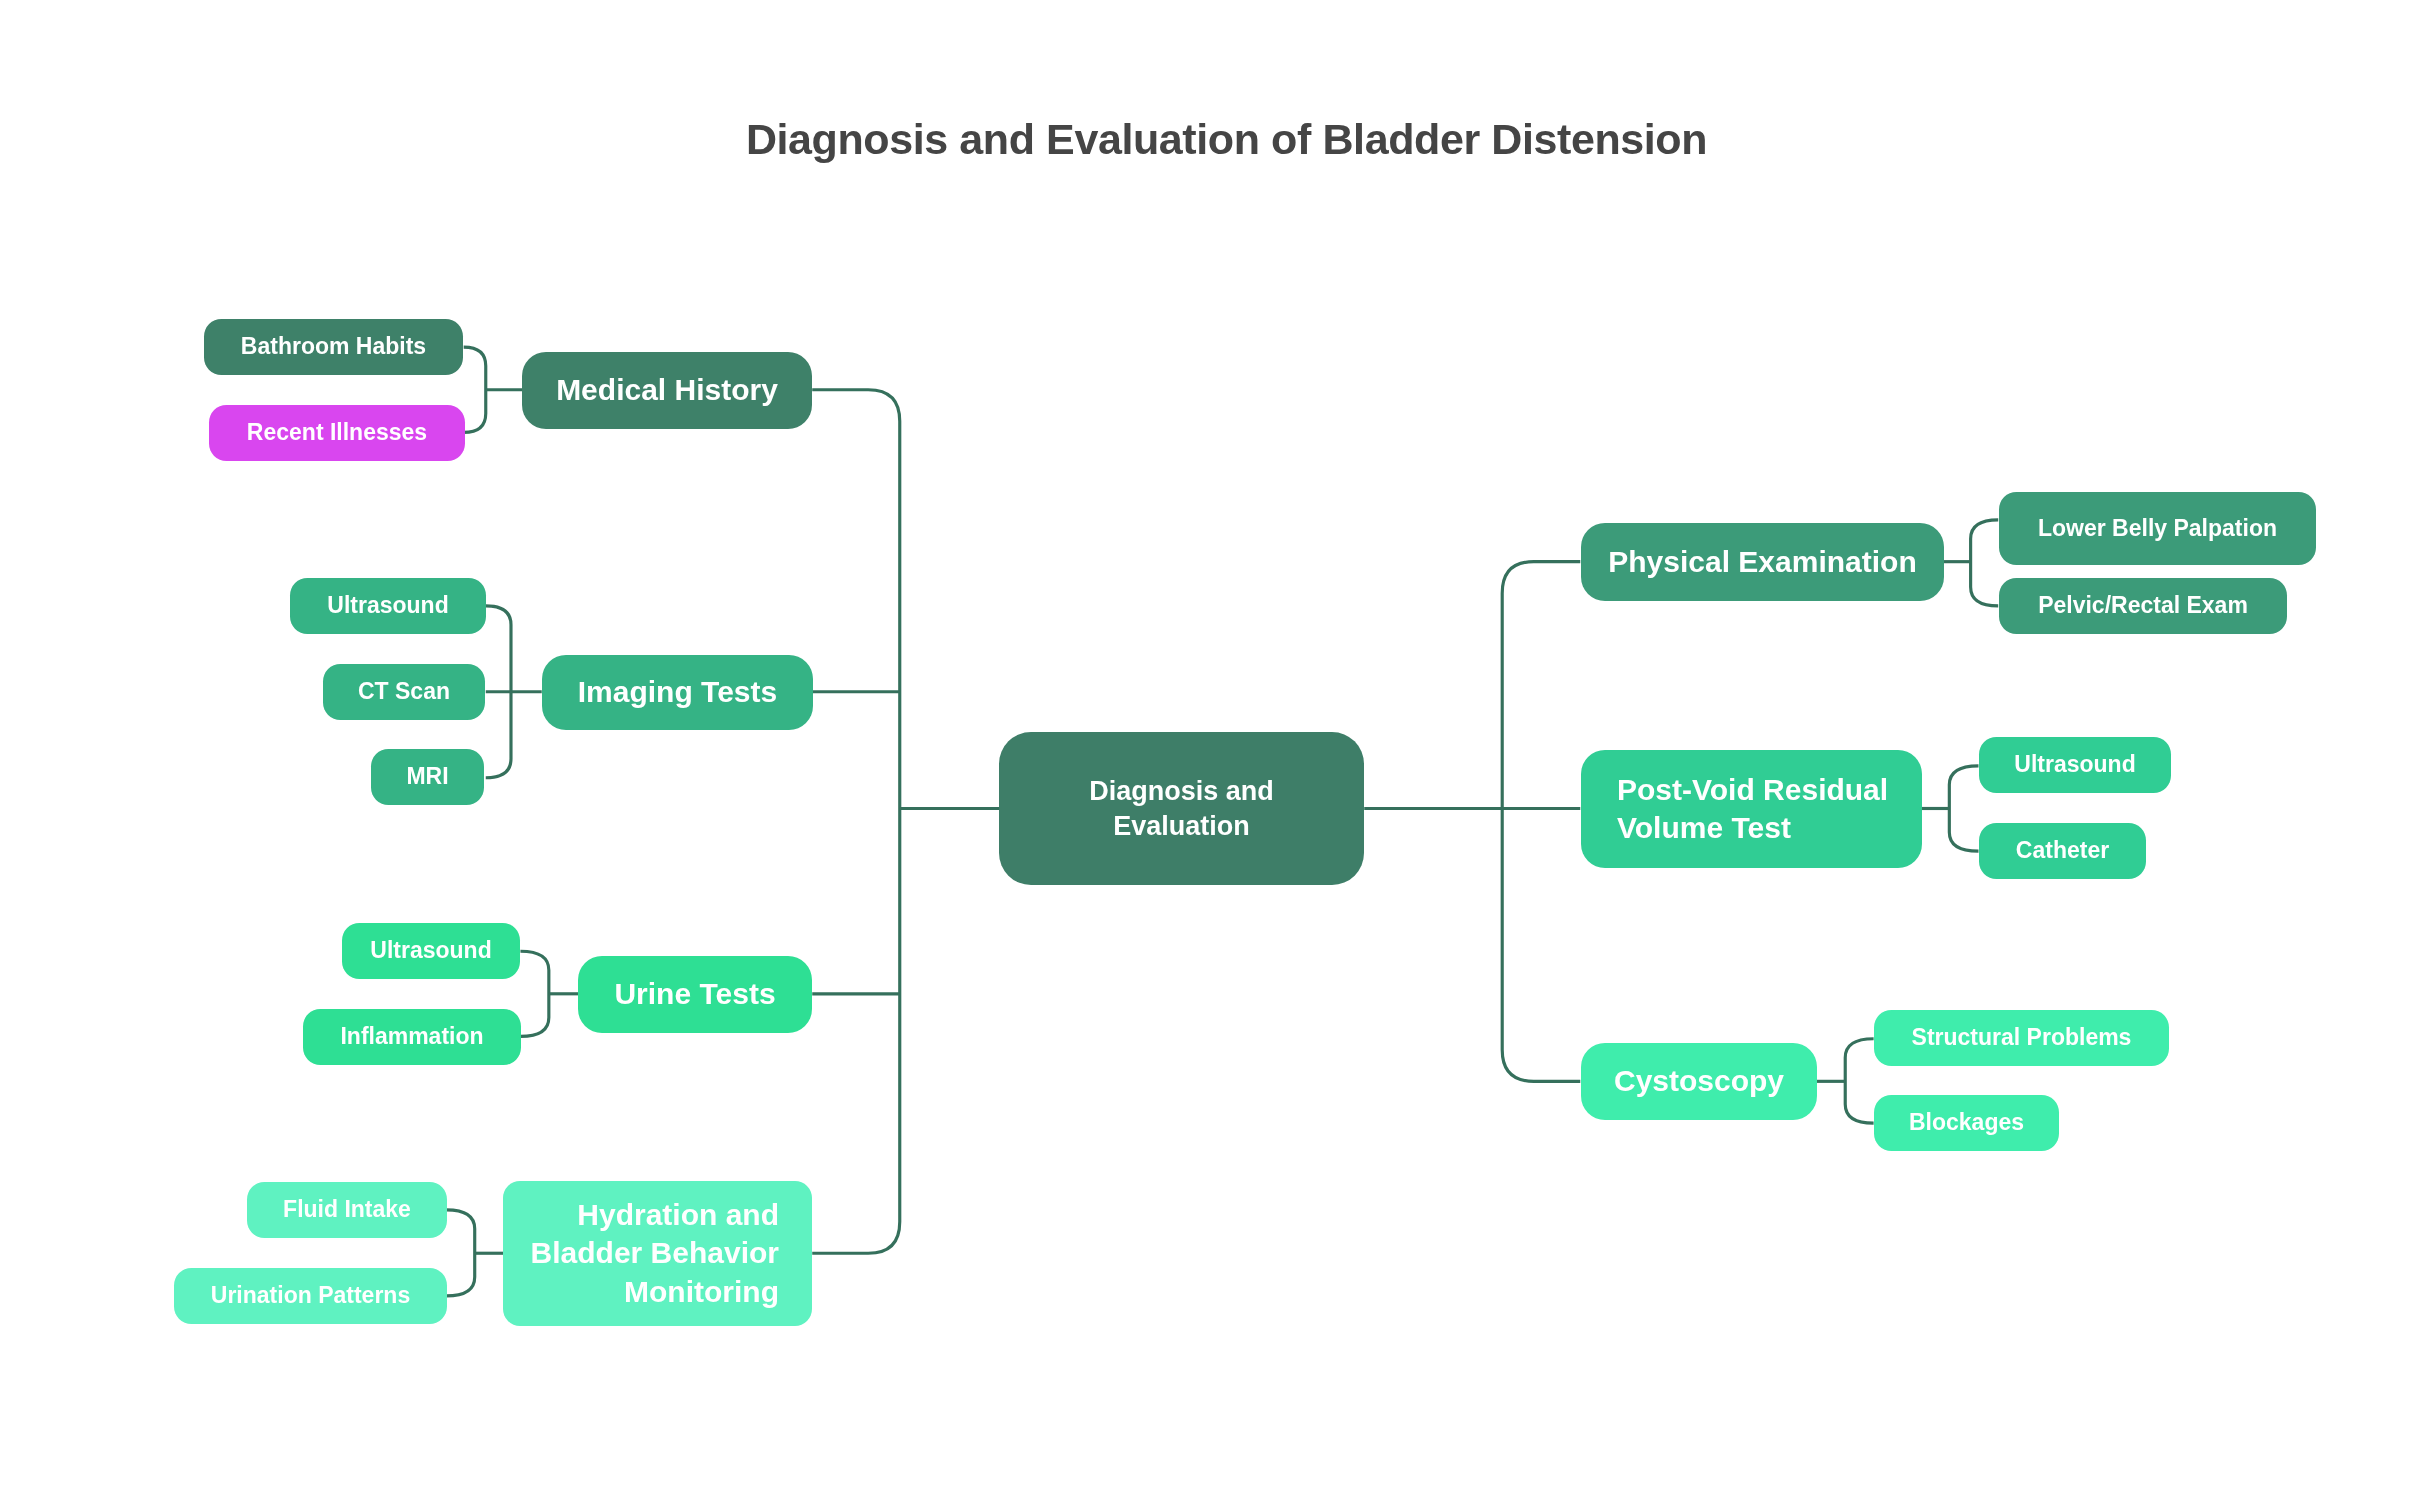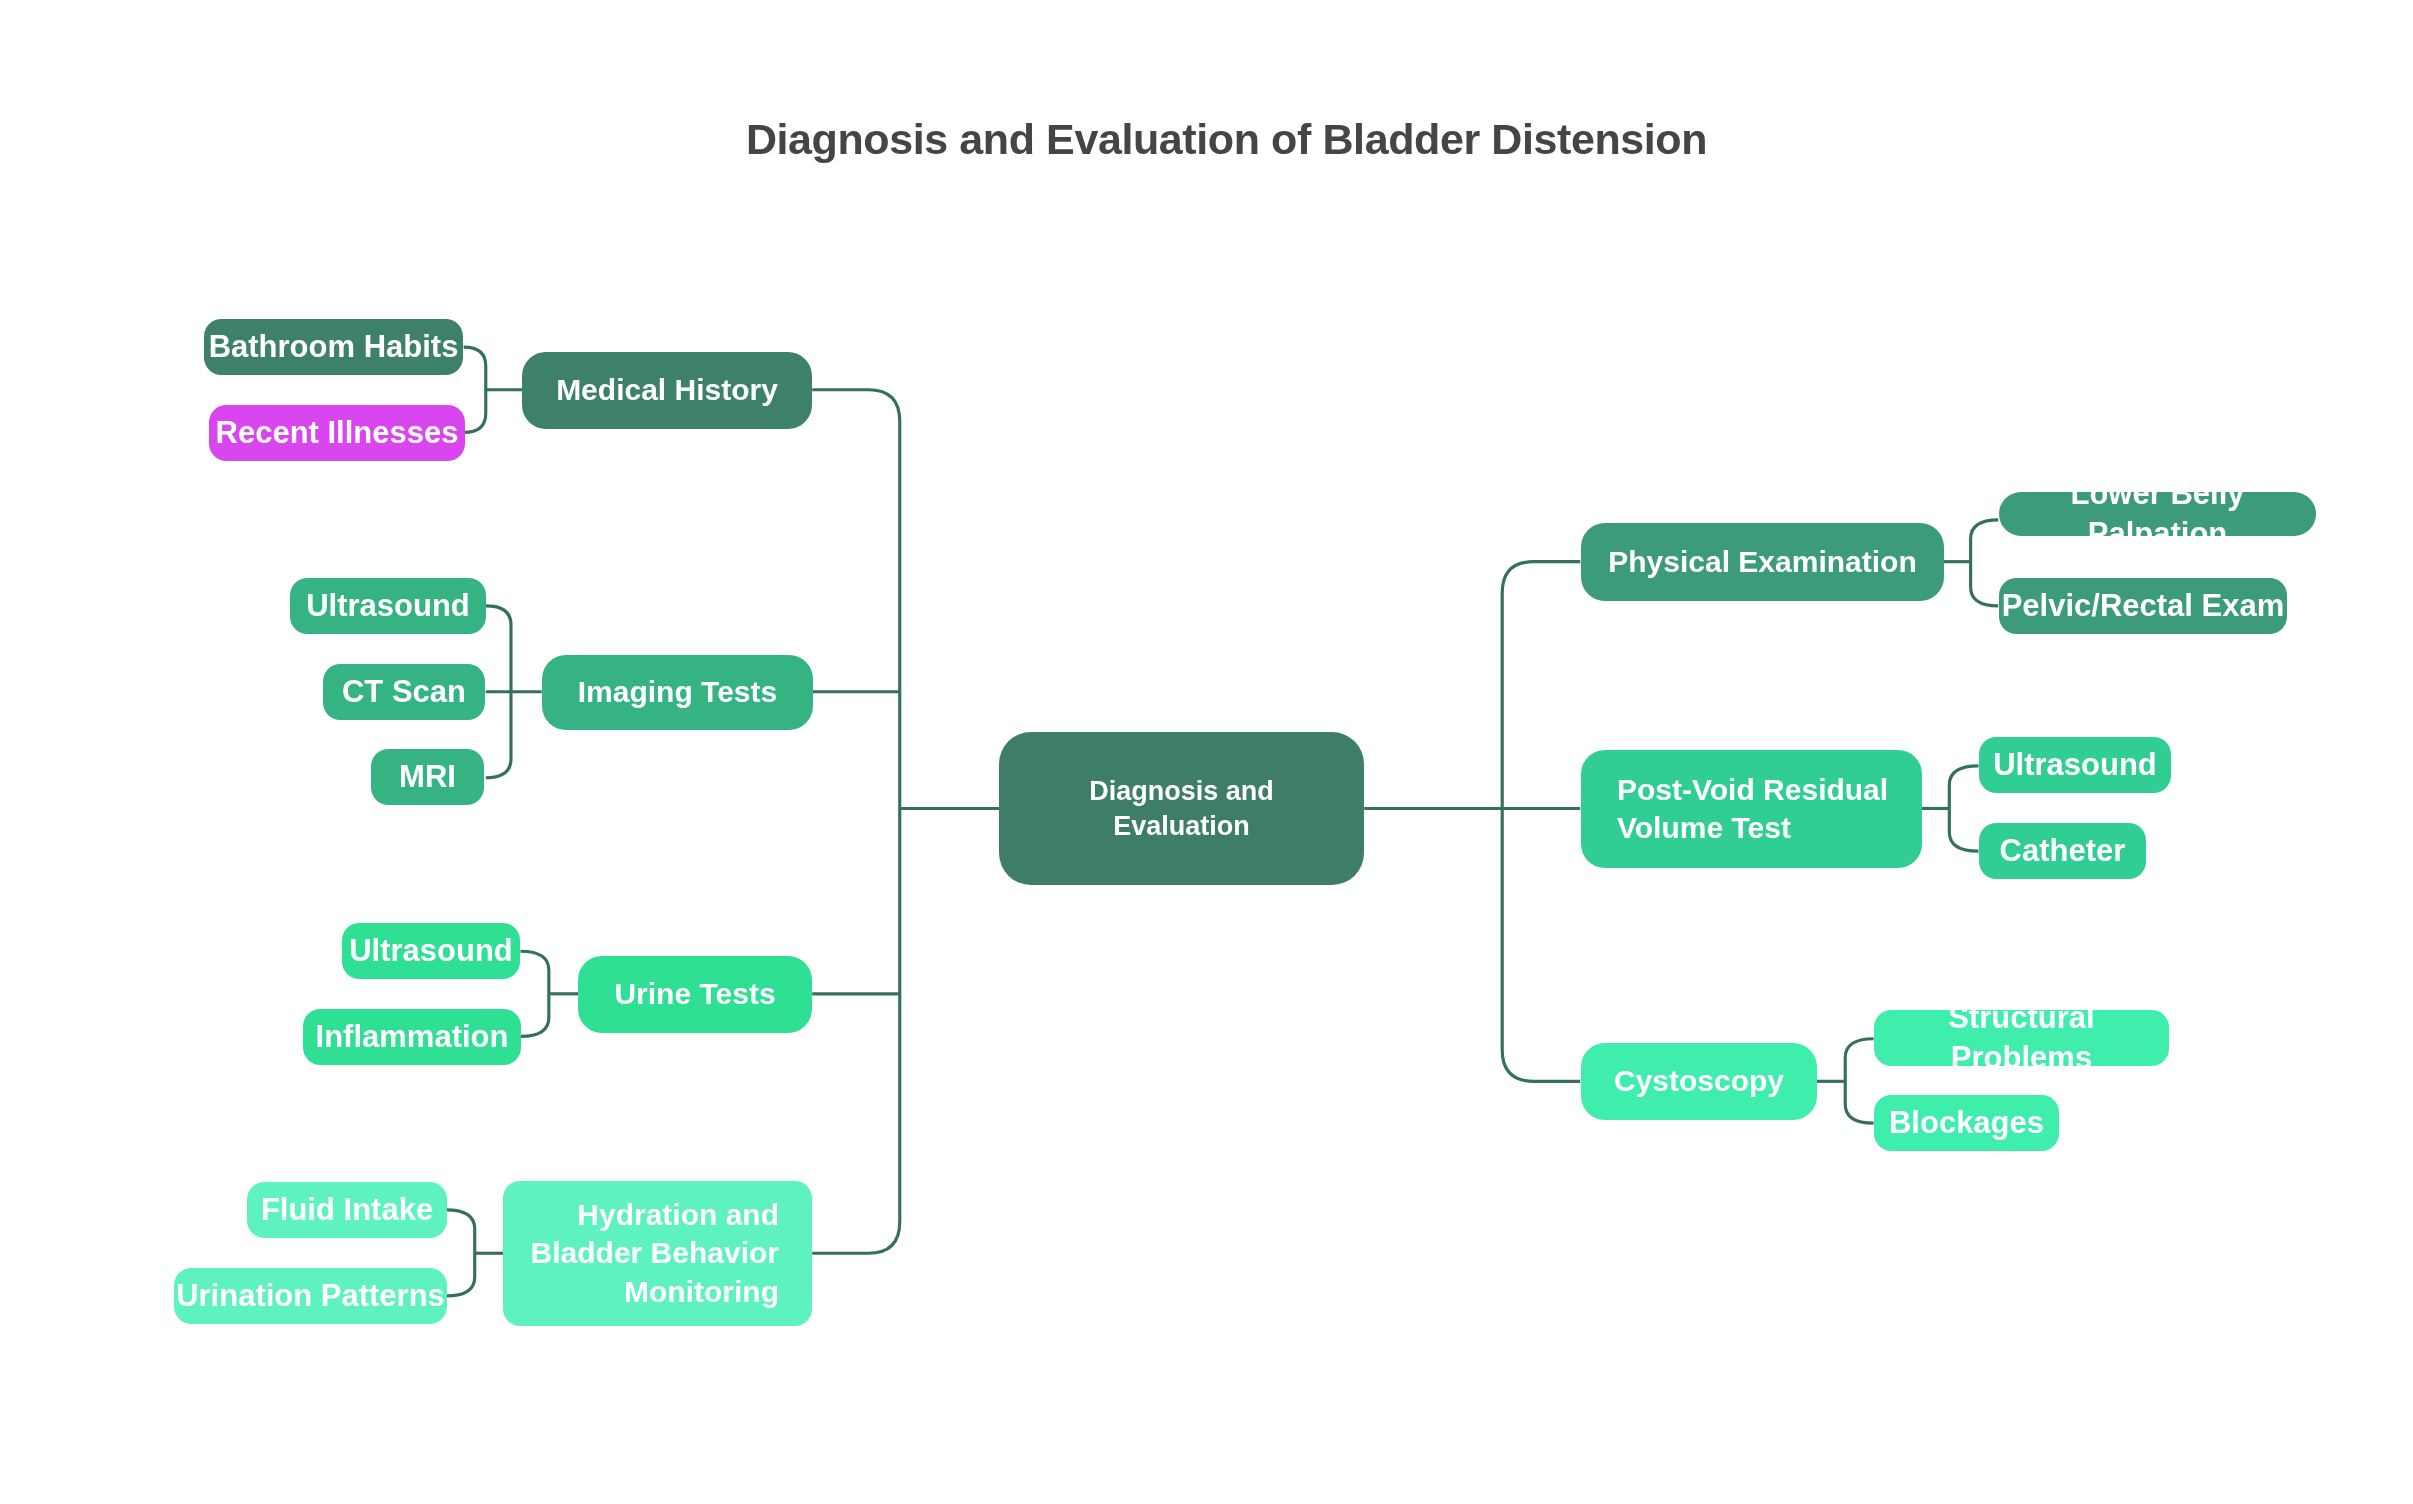--- a/index.html
+++ b/index.html
@@ -38,21 +38,21 @@
     display:flex;
     align-items:center;
     justify-content:center;
     text-align:center;
     color:#ffffff;
     font-weight:700;
     white-space:pre-line;
     line-height:1.28;
   }
   .parent{font-size:30px;border-radius:24px;}
-  .child{font-size:31px;border-radius:17.4px;}
+  .child{font-size:23px;border-radius:17.4px;}
   .center-node{font-size:27px;border-radius:32px;}
   .align-left{justify-content:flex-start;text-align:left;padding-left:36px;}
   .align-right{justify-content:flex-end;text-align:right;padding-right:33px;border-radius:17px;}
 </style>
 </head>
 <body>
 
 <div class="canvas">
 
   <h1 class="title" style="color: rgb(69, 69, 69);">Diagnosis and Evaluation of Bladder Distension</h1>
@@ -92,21 +92,21 @@
   </svg>
 
   <div class="node center-node" style="left: 999px; top: 732px; width: 365px; height: 153px; background: rgb(62, 126, 104);">Diagnosis and
 Evaluation</div>
 
   <div class="node parent" style="left: 522px; top: 352px; width: 290px; height: 77px; background: rgb(62, 129, 105);">Medical History</div>
   <div class="node child" style="left: 204px; top: 319px; width: 259px; height: 56px; background: rgb(62, 129, 105);">Bathroom Habits</div>
   <div class="node child" style="left: 209px; top: 405px; width: 256px; height: 56px; background: #d946ef;">Recent Illnesses</div>
 
   <div class="node parent" style="left: 1581px; top: 523px; width: 363px; height: 78px; background: rgb(60, 155, 121);">Physical Examination</div>
-  <div class="node child" style="left: 1999px; top: 492px; width: 317px; height: 44px; background: rgb(60, 155, 121); border-radius: 28px;">Lower Belly Palpation</div>
+  <div class="node child" style="left: 1999px; top: 492px; width: 317px; height: 73px; background: rgb(60, 155, 121);">Lower Belly Palpation</div>
   <div class="node child" style="left: 1999px; top: 578px; width: 288px; height: 56px; background: rgb(60, 155, 121);">Pelvic/Rectal Exam</div>
 
   <div class="node parent" style="left: 542px; top: 655px; width: 271px; height: 75px; background: rgb(53, 179, 133);">Imaging Tests</div>
   <div class="node child" style="left: 290px; top: 578px; width: 196px; height: 56px; background: rgb(53, 179, 133);">Ultrasound</div>
   <div class="node child" style="left: 323px; top: 664px; width: 162px; height: 56px; background: rgb(53, 179, 133);">CT Scan</div>
   <div class="node child" style="left: 371px; top: 749px; width: 113px; height: 56px; background: rgb(53, 179, 133);">MRI</div>
 
   <div class="node parent align-left" style="left: 1581px; top: 750px; width: 341px; height: 118px; background: rgb(48, 205, 148);">Post-Void Residual
 Volume Test</div>
   <div class="node child" style="left: 1979px; top: 737px; width: 192px; height: 56px; background: rgb(48, 205, 148);">Ultrasound</div>

